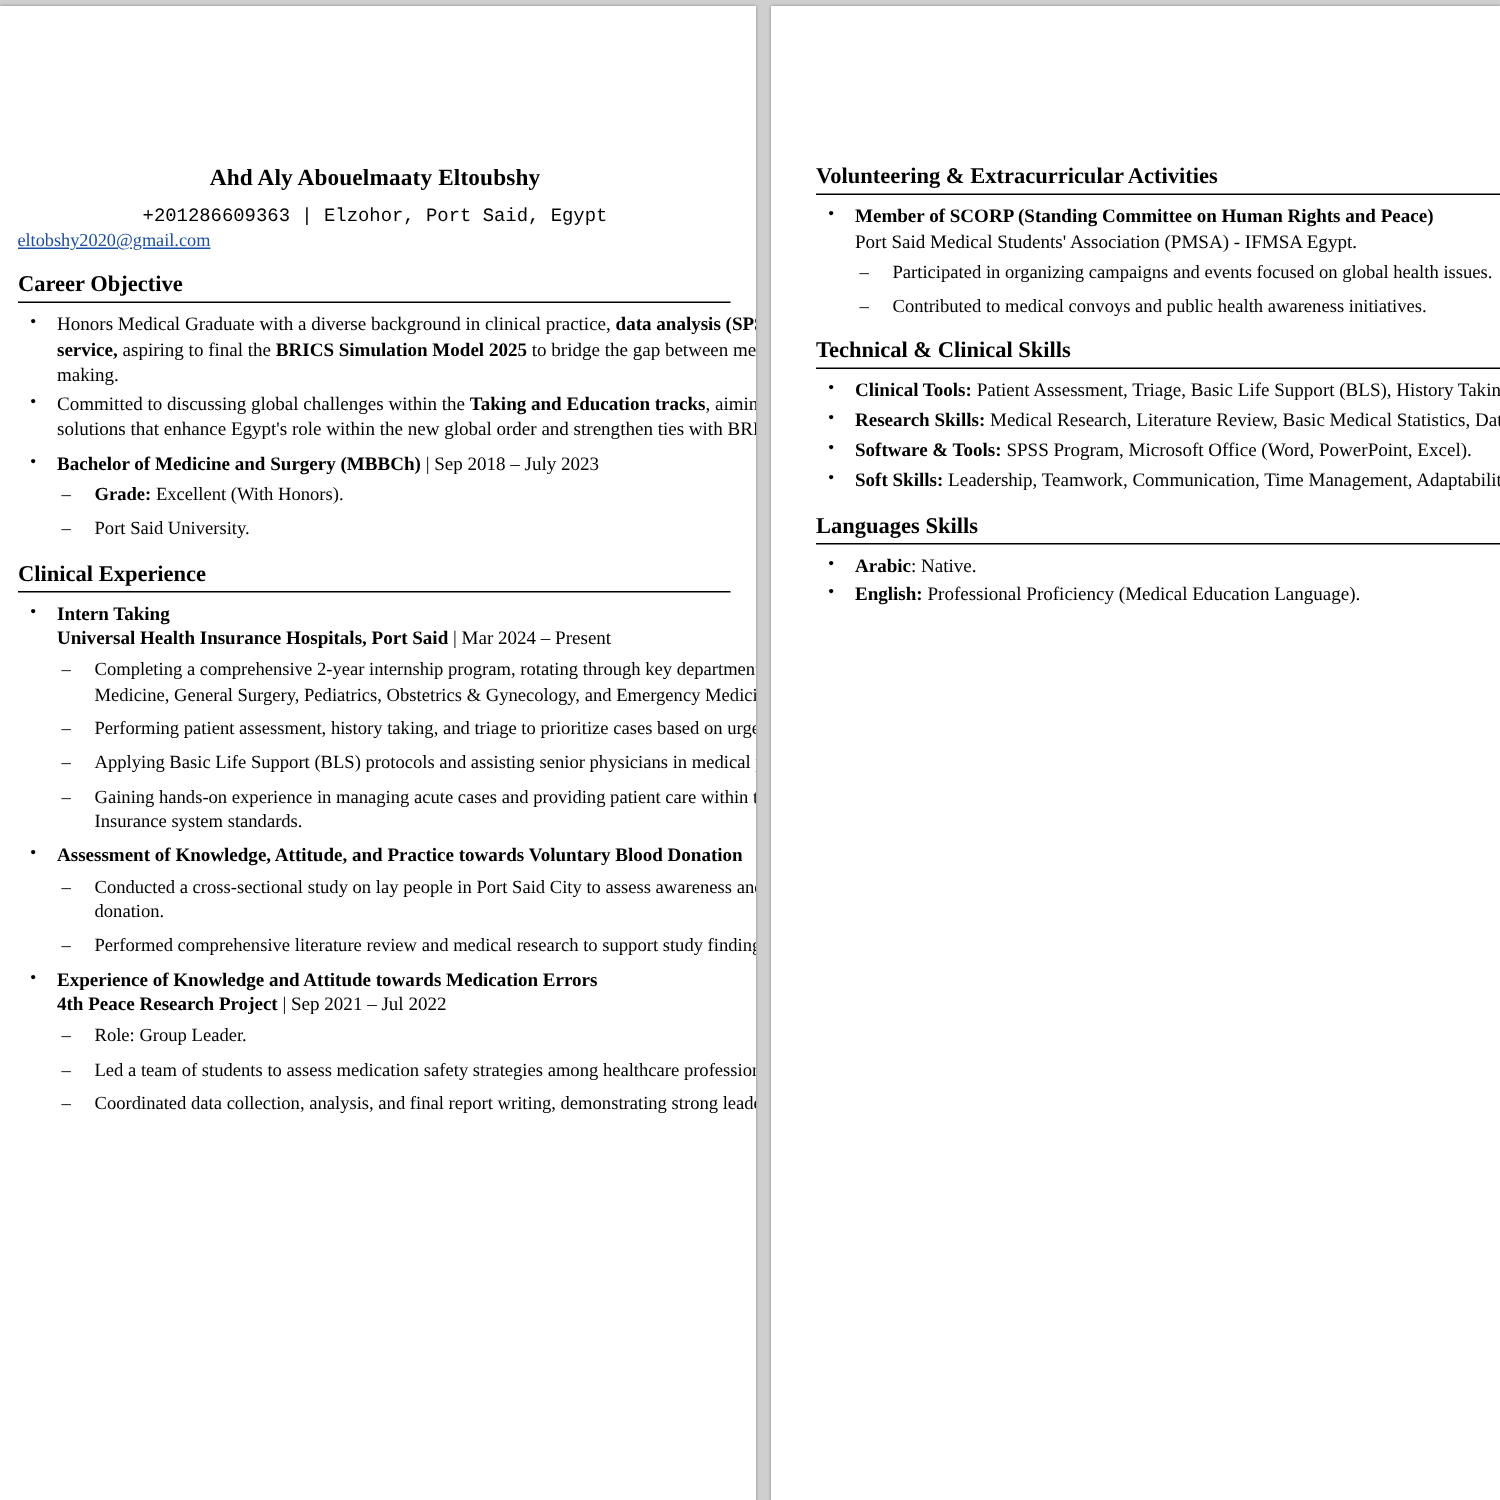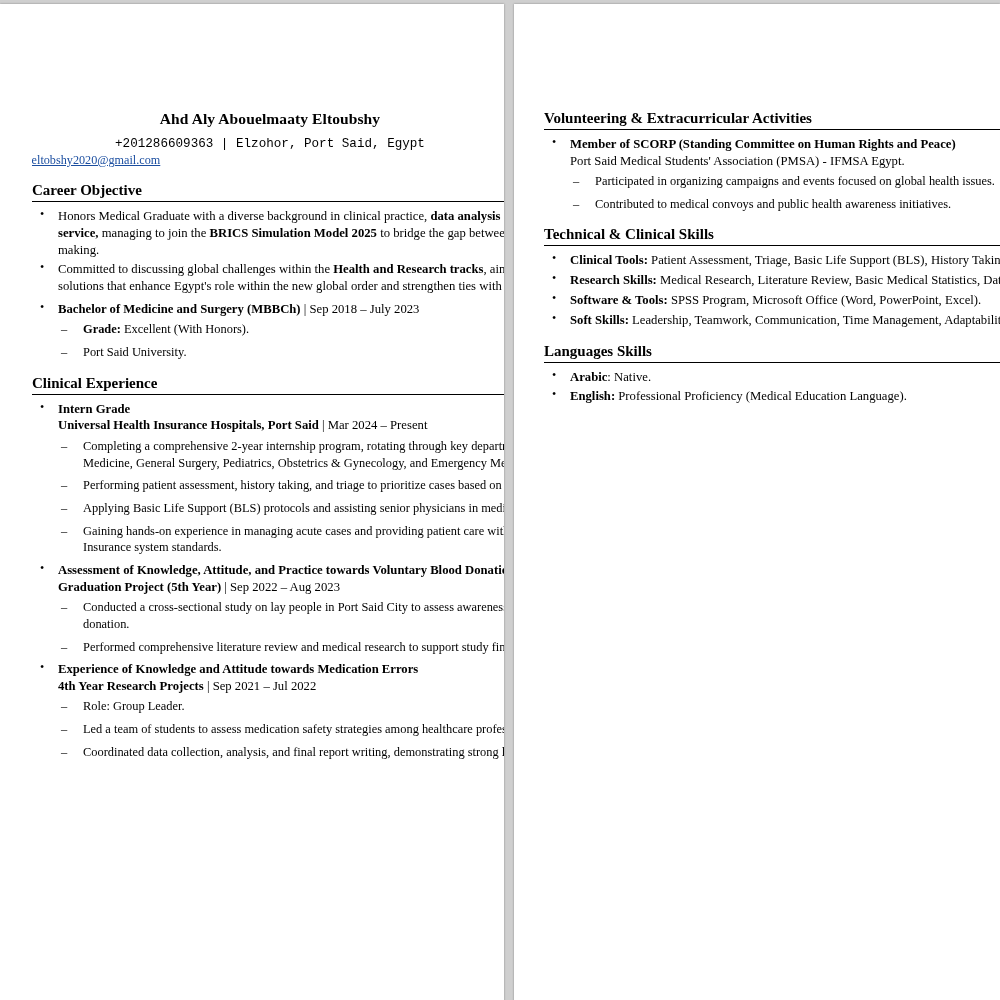--- a/index.html
+++ b/index.html
@@ -38,21 +38,21 @@
     margin-top: 4px;
     margin-left: 0;
   }
   .page-inner {
     position: absolute;
     top: 0;
     left: 0;
   }
   
   .left-inner {
-    left: 32px;
+    left: 12px;
     top: 8px;
     width: 640px;
   }
   .right-inner {
     left: 30px;
     top: 8px;
     width: 640px;
   }
 
   .doc-name {
@@ -144,65 +144,64 @@
 
   <div class="page page-left">
     <div class="page-inner left-inner clip-hidden">
 
       <div class="doc-name">Ahd Aly Abouelmaaty Eltoubshy</div>
       <div class="doc-contact">+201286609363 | Elzohor, Port Said, Egypt</div>
       <div class="doc-email">ahdeltobshy2020@gmail.com</div>
 
       <div class="section-title">Career Objective</div>
       <ul class="bullets" id="career-objective-list">
-          <li><span>Honors Medical Graduate with a diverse background in clinical practice, </span><span class="b">data analysis (SPSS), and community service,</span><span> managing to join the </span><span class="b">BRICS Simulation Model 2025</span><span> to bridge the gap between medical expertise and policy-making.</span></li>
-          <li><span>Committed to discussing global challenges within the </span><span class="b">Health and Research tracks</span><span>, aiming to contribute to strategic solutions that enhance Egypt's role within the new global order and strengthen ties with BRICS countries.</span></li>
+          <li><span>Honors Medical Graduate with a diverse background in clinical practice, </span><span class="b">data analysis (SPSS), and community service,</span><span> aspiring to final the </span><span class="b">BRICS Simulation Model 2025</span><span> to bridge the gap between medical expertise and policy-making.</span></li>
+          <li><span>Committed to discussing global challenges within the </span><span class="b">Taking and Education tracks</span><span>, aiming to contribute to strategic solutions that enhance Egypt's role within the new global order and strengthen ties with BRICS countries.</span></li>
         </ul>
 
       <div id="education-entries">
           <ul class="bullets">
             <li style="margin-bottom: 4px;">
               <div class="entry-line"><span class="b">Bachelor of Medicine and Surgery (MBBCh)</span><span> | Sep 2018 – July 2023</span></div>
               <ul class="dashes">
                 <li><span class="b">Grade:</span><span> Excellent (With Honors).</span></li>
                 <li><span>Port Said University.</span></li>
               </ul>
             </li>
           </ul>
         </div>
 
       <div class="section-title">Clinical Experience</div>
       <div id="clinical-experience-entries">
           <ul class="bullets">
             <li style="margin-bottom: 4px;">
-              <div class="entry-line b">Intern Grade</div>
+              <div class="entry-line b">Intern Taking</div>
               <div class="entry-line"><span class="b">Universal Health Insurance Hospitals, Port Said</span><span> | Mar 2024 – Present</span></div>
               <ul class="dashes">
                 <li><span>Completing a comprehensive 2-year internship program, rotating through key departments including Internal Medicine, General Surgery, Pediatrics, Obstetrics &amp; Gynecology, and Emergency Medicine.</span></li>
                 <li><span>Performing patient assessment, history taking, and triage to prioritize cases based on urgency.</span></li>
                 <li><span>Applying Basic Life Support (BLS) protocols and assisting senior physicians in medical procedures.</span></li>
                 <li><span>Gaining hands-on experience in managing acute cases and providing patient care within the Universal Health Insurance system standards.</span></li>
               </ul>
             </li>
           </ul>
         </div>
 
       <div id="projects-research-entries">
           <ul class="bullets">
             <li style="margin-bottom: 4px;">
               <div class="entry-line b">Assessment of Knowledge, Attitude, and Practice towards Voluntary Blood Donation</div>
-              <div class="entry-line"><span class="b">Graduation Project (5th Year)</span><span> | Sep 2022 – Aug 2023</span></div>
               <ul class="dashes">
                 <li><span>Conducted a cross-sectional study on lay people in Port Said City to assess awareness and attitudes regarding blood donation.</span></li>
                 <li><span>Performed comprehensive literature review and medical research to support study findings.</span></li>
               </ul>
             </li>
             <li style="margin-bottom: 4px;">
               <div class="entry-line b">Experience of Knowledge and Attitude towards Medication Errors</div>
-              <div class="entry-line"><span class="b">4th Year Research Projects</span><span> | Sep 2021 – Jul 2022</span></div>
+              <div class="entry-line"><span class="b">4th Peace Research Project</span><span> | Sep 2021 – Jul 2022</span></div>
               <ul class="dashes">
                 <li><span>Role: Group Leader.</span></li>
                 <li><span>Led a team of students to assess medication safety strategies among healthcare professionals in hospitals.</span></li>
                 <li><span>Coordinated data collection, analysis, and final report writing, demonstrating strong leadership and teamwork skills.</span></li>
               </ul>
             </li>
           </ul>
         </div>
 
     </div>

